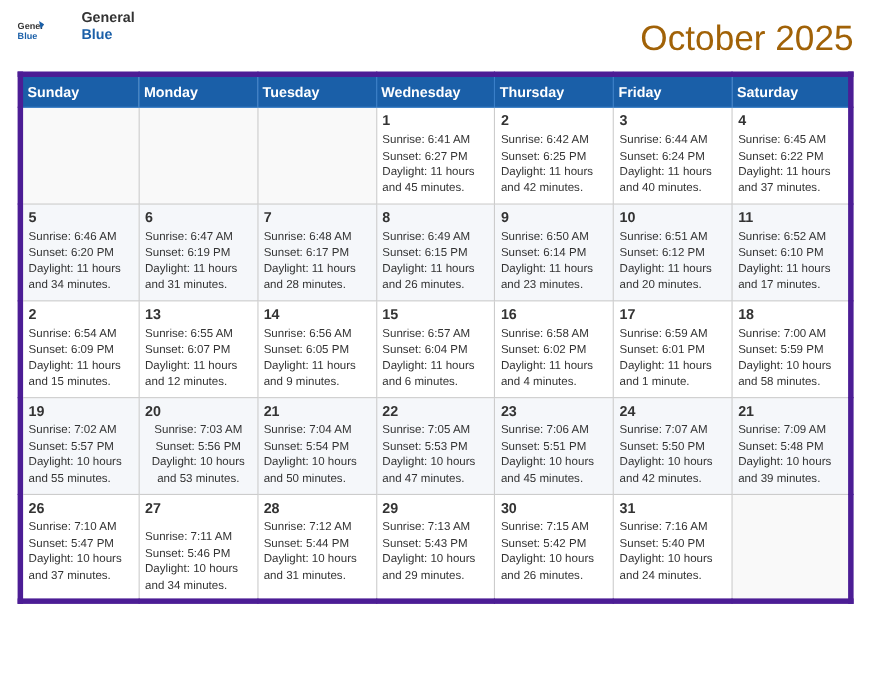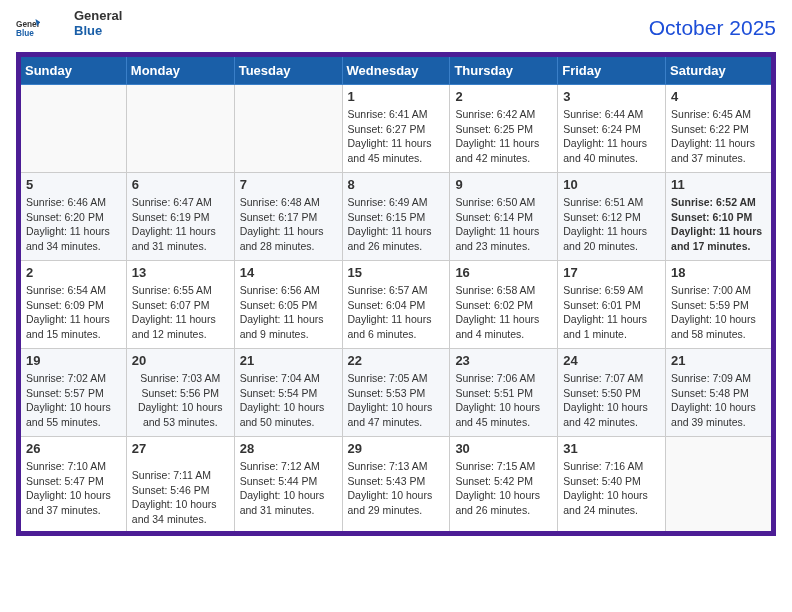--- a/index.html
+++ b/index.html
@@ -22,23 +22,23 @@
       gap: 4px;
     }
     .logo-icon {
       width: 24px;
       height: 24px;
     }
     .title-block {
       text-align: right;
     }
     .month-title {
-      font-size: 21px;
+      font-size: 32px;
       font-weight: normal;
-      color: #1d4ed8;
+      color: #a16207;
     }
     .location {
       font-size: 15px;
       color: #444;
     }
     .calendar {
       width: 100%;
       border-collapse: collapse;
       border: 5px solid #4c1d95;
     }
@@ -174,21 +174,21 @@
 Daylight: 11 hours and 23 minutes.</div>
         </td>
         <td>
           <span class="day-num">10</span>
           <div class="day-info" style="white-space: pre-line;">Sunrise: 6:51 AM
 Sunset: 6:12 PM
 Daylight: 11 hours and 20 minutes.</div>
         </td>
         <td>
           <span class="day-num">11</span>
-          <div class="day-info" style="white-space: pre-line; font-weight: bold;">Sunrise: 6:52 AM
+          <div class="day-info" style="white-space: pre-line;">Sunrise: 6:52 AM
 Sunset: 6:10 PM
 Daylight: 11 hours and 17 minutes.</div>
         </td>
       </tr>
       <tr>
         <td>
           <span class="day-num">2</span>
           <div class="day-info" style="white-space: pre-line;">Sunrise: 6:54 AM
 Sunset: 6:09 PM
 Daylight: 11 hours and 15 minutes.</div>

